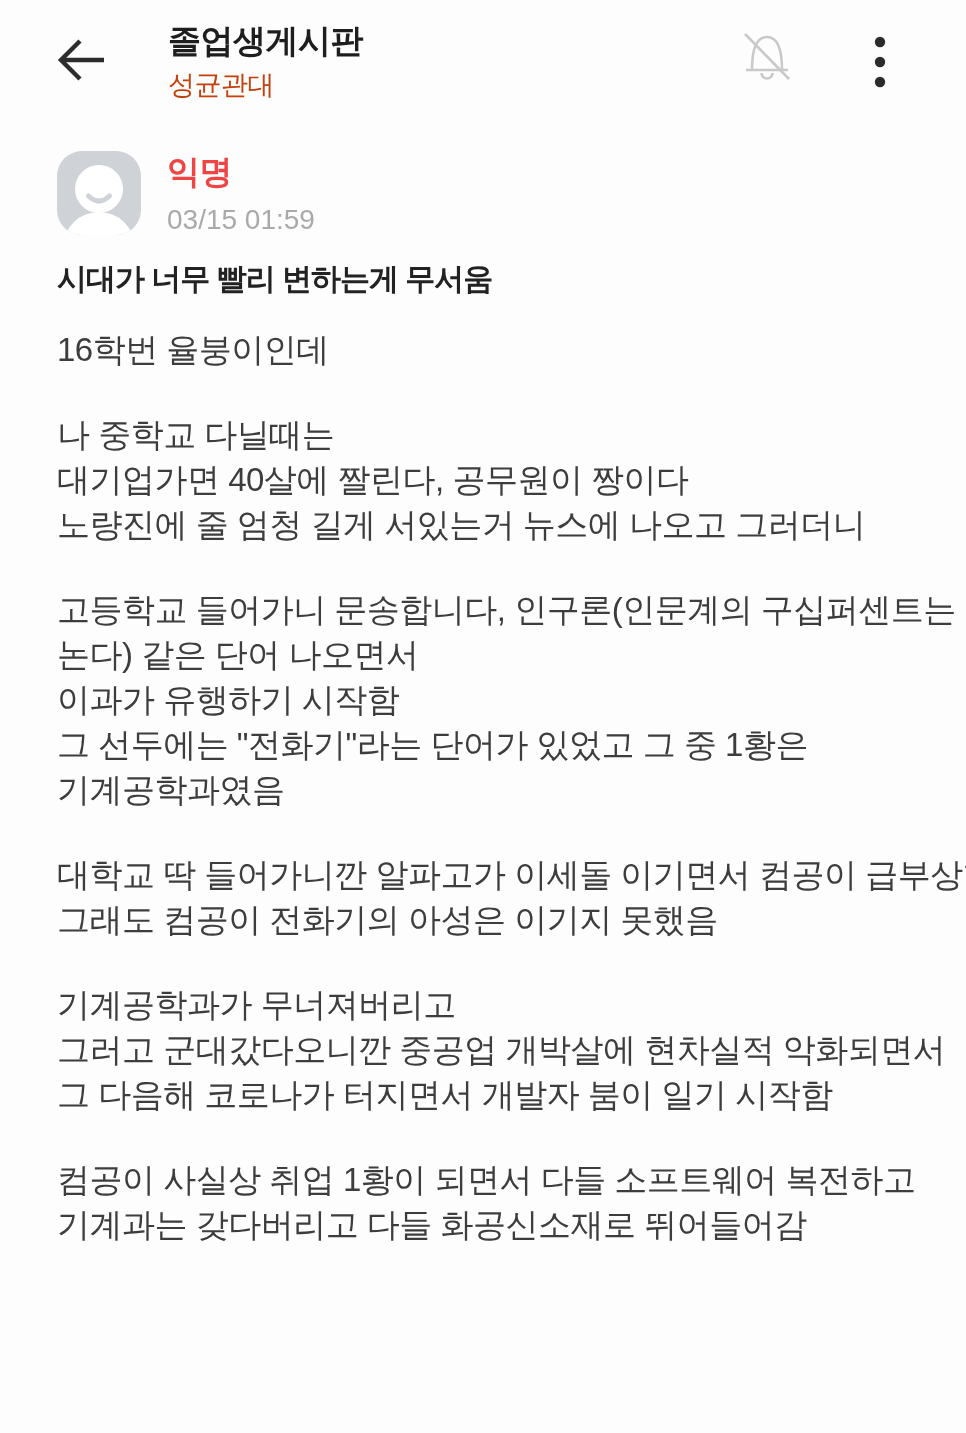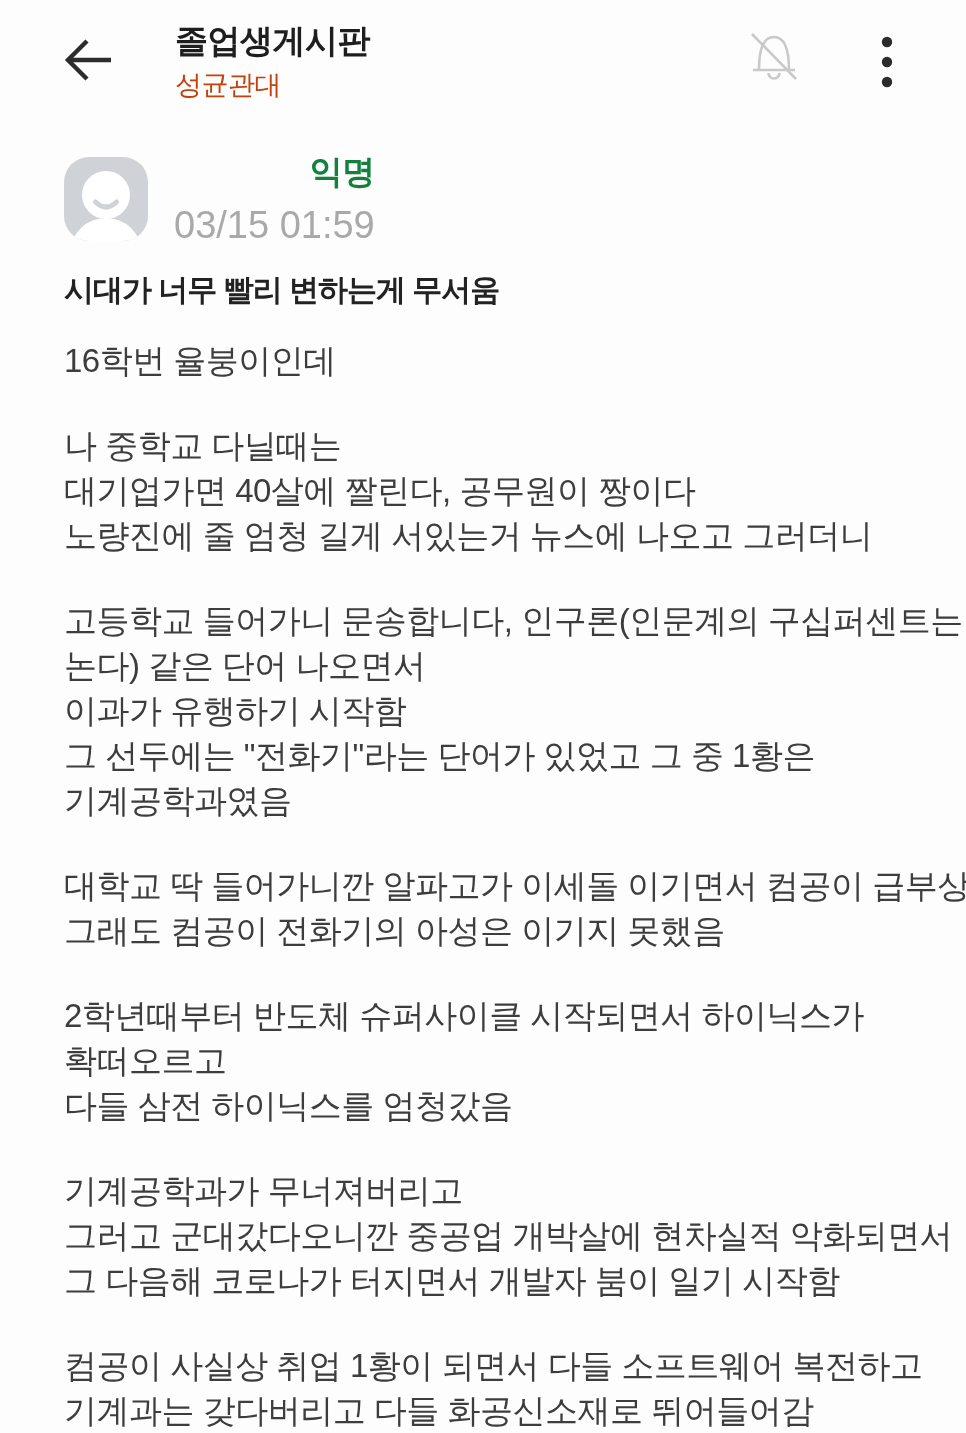--- a/index.html
+++ b/index.html
@@ -4,41 +4,41 @@
 <style>
   * { margin: 0; padding: 0; box-sizing: border-box; }
   html, body { width: 966px; height: 1433px; }
   body {
     background: #fdfdfd;
     font-family: "Liberation Sans", sans-serif;
     color: #3d3d3d;
     overflow: hidden;
     position: relative;
   }
-  .screen { width: 921px; height: 1433px; position: relative; margin-left: 7px; }
+  .screen { width: 921px; height: 1433px; position: relative; }
 
   
   .topbar { position: relative; height: 122px; background: transparent; }
   .icon-btn {
     background: none; border: none; padding: 0; cursor: pointer;
     position: absolute; display: flex; align-items: center; justify-content: center;
   }
   .back-btn { left: 52px; top: 34px; width: 58px; height: 52px; }
   .titles { position: absolute; left: 168px; top: 22px; }
   .board-title { font-size: 33px; font-weight: 700; color: #1e1e1e; line-height: 1.15; letter-spacing: -0.5px; }
   .board-subtitle { font-size: 27px; color: #c2410c; margin-top: 7px; letter-spacing: -0.5px; }
   .bell-btn { left: 738px; top: 26px; width: 58px; height: 60px; }
   .kebab-btn { left: 862px; top: 34px; width: 36px; height: 56px; }
 
   
   .post { padding: 0 40px 0 57px; }
   .post-header { display: flex; align-items: center; gap: 26px; margin-top: 28px; }
   .avatar { width: 84px; height: 84px; flex: 0 0 auto; }
-  .author { font-size: 33px; font-weight: 700; color: #15803d; letter-spacing: -0.5px; text-align: right; }
-  .timestamp { font-size: 38px; color: #a9a9a9; margin-top: 9px; }
+  .author { font-size: 33px; font-weight: 700; color: #ef4444; letter-spacing: -0.5px; }
+  .timestamp { font-size: 28px; color: #a9a9a9; margin-top: 9px; }
 
   
   .post-title {
     font-size: 30px; font-weight: 700; color: #222;
     letter-spacing: -1px; line-height: 1.15; margin-top: 26px;
   }
   .post-body { margin-top: 30px; font-size: 33px; line-height: 45px; color: #3d3d3d; letter-spacing: -0.5px; }
   .para { margin-bottom: 40px; }
   .para:last-child { margin-bottom: 0; }
   .line { white-space: nowrap; }
@@ -118,25 +118,20 @@
           <div class="line">논다) 같은 단어 나오면서</div>
           <div class="line">이과가 유행하기 시작함</div>
           <div class="line">그 선두에는 "전화기"라는 단어가 있었고 그 중 1황은</div>
           <div class="line">기계공학과였음</div>
         </div>
         <div class="para">
           <div class="line">대학교 딱 들어가니깐 알파고가 이세돌 이기면서 컴공이 급부상함</div>
           <div class="line">그래도 컴공이 전화기의 아성은 이기지 못했음</div>
         </div>
         <div class="para">
-          <div class="line">2학년때부터 반도체 슈퍼사이클 시작되면서 하이닉스가</div>
-          <div class="line">확떠오르고</div>
-          <div class="line">다들 삼전 하이닉스를 엄청갔음</div>
-        </div>
-        <div class="para">
           <div class="line">기계공학과가 무너져버리고</div>
           <div class="line">그러고 군대갔다오니깐 중공업 개박살에 현차실적 악화되면서</div>
           <div class="line">그 다음해 코로나가 터지면서 개발자 붐이 일기 시작함</div>
         </div>
         <div class="para">
           <div class="line">컴공이 사실상 취업 1황이 되면서 다들 소프트웨어 복전하고</div>
           <div class="line">기계과는 갖다버리고 다들 화공신소재로 뛰어들어감</div>
         </div>
       </div>
   </main>

